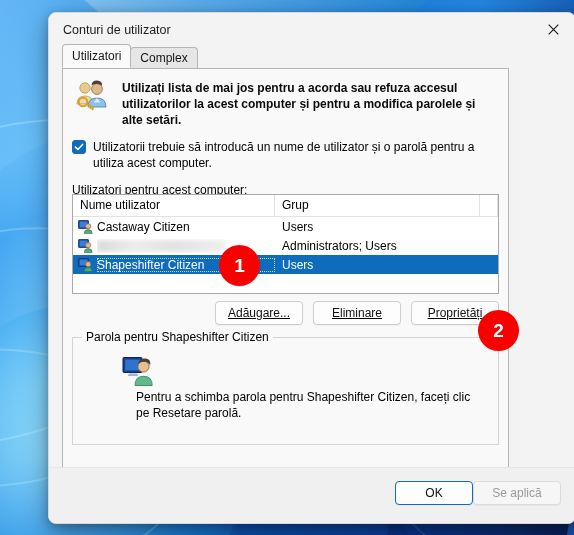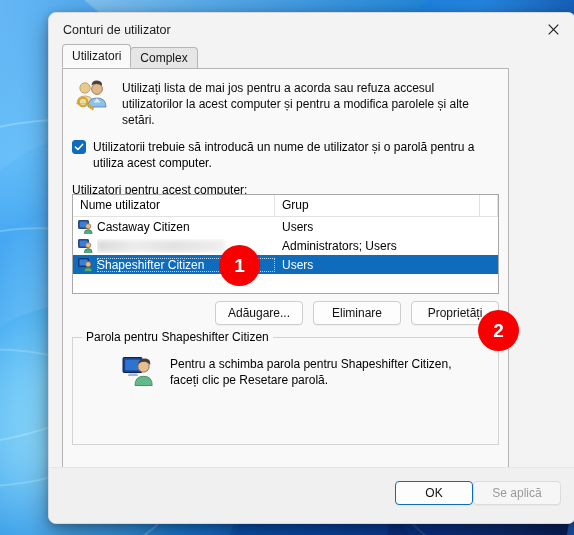--- a/index.html
+++ b/index.html
@@ -149,20 +149,21 @@
     left: 13px; top: 55px;
     width: 447px; height: 402px;
     background: #f9f9f9;
     border: 1px solid #b5b5b5;
     box-sizing: border-box;
   }
 
   .intro-row {
     display: flex;
     margin: 11px 12px 0 11px;
+    font-weight: bold;
   }
   .intro-text {
     font-size: 12px;
     line-height: 16px;
     margin-left: 12px;
     color: #0b0b0b;
   }
 
   .cb-row {
     display: flex;
@@ -247,20 +248,21 @@
   }
 
   
   #action-row {
     position: absolute;
     left: 9px; top: 232px;
     width: 427px;
     display: flex;
     justify-content: flex-end;
     gap: 10px;
+    text-decoration: underline;
   }
   .btn {
     height: 24px;
     min-width: 88px;
     padding: 0 10px;
     font-size: 12px;
     font-family: "Liberation Sans", sans-serif;
     background: #fdfdfd;
     border: 1px solid #cdcdcd;
     border-radius: 4px;
@@ -282,20 +284,21 @@
   #groupbox-title {
     position: absolute;
     left: 9px; top: -8px;
     background: #f9f9f9;
     padding: 0 4px;
     font-size: 12px;
   }
   .pw-row {
     display: flex;
     margin: 18px 16px 0 14px;
+    flex-direction: column;
   }
   .pw-text {
     margin-left: 14px;
     font-size: 12px;
     line-height: 16px;
   }
   #reset-row {
     position: absolute;
     right: 13px; bottom: 11px;
   }

